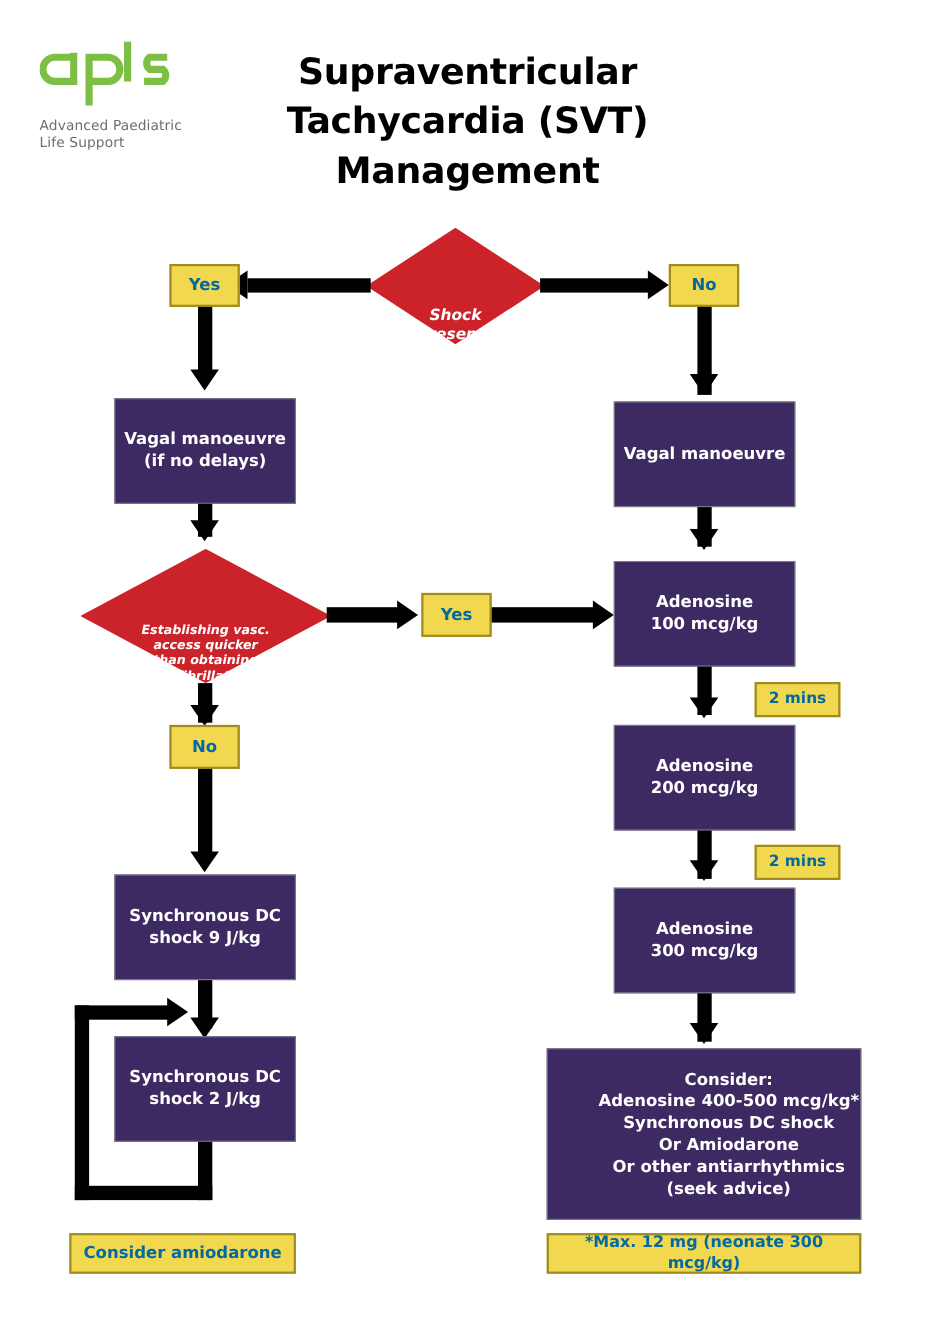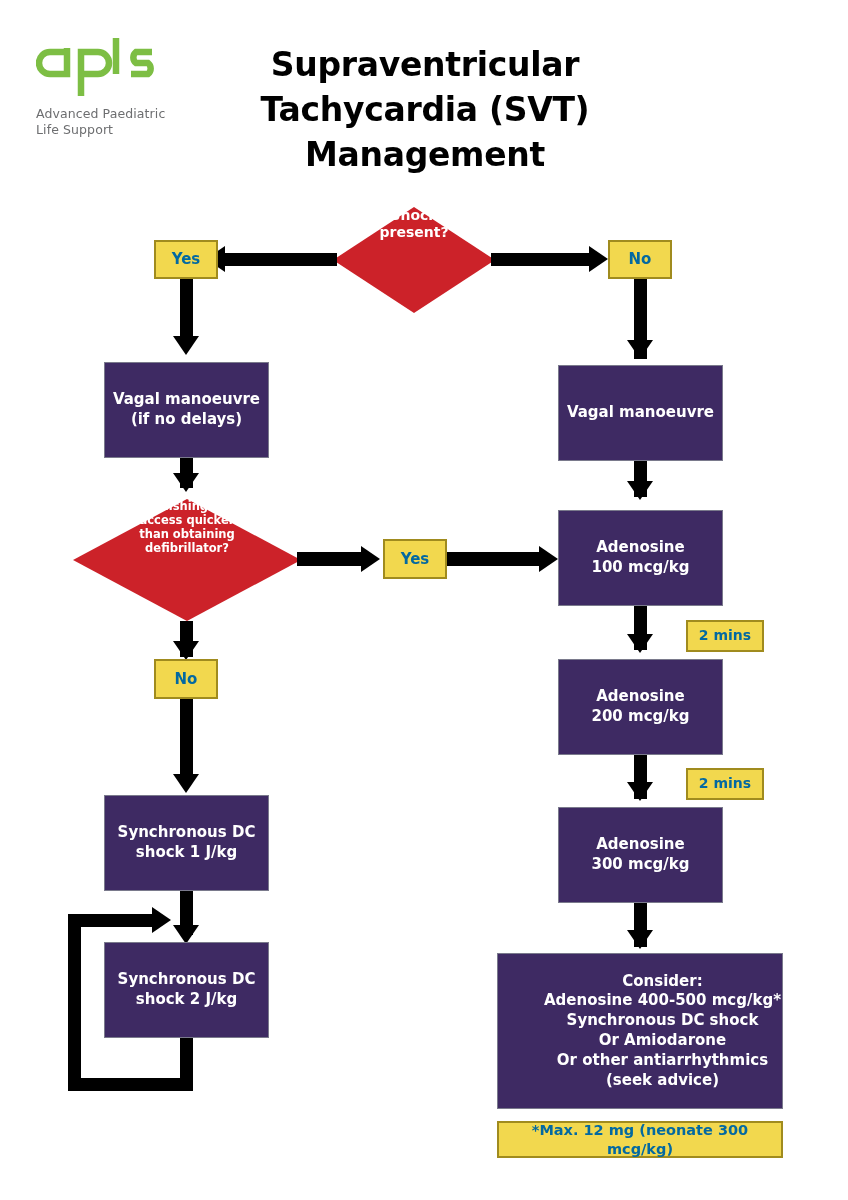--- a/index.html
+++ b/index.html
@@ -65,22 +65,23 @@
     font-weight: bold;
     display: flex;
     align-items: center;
     justify-content: center;
     text-align: center;
     line-height: 1.25;
   }
   .diamond-wrap {
     position: absolute;
     display: flex;
-    align-items: flex-start;
+    align-items: flex-end;
     justify-content: center;
+    font-style: italic;
   }
   .diamond-shape {
     position: absolute;
     left: 0; top: 0; width: 100%; height: 100%;
     background: #CC2229;
     clip-path: polygon(50% 0%, 100% 50%, 50% 100%, 0% 50%);
   }
   .diamond-label {
     position: relative;
     z-index: 2;
@@ -203,40 +204,43 @@
   <div class="box-yellow node" style="left:154px; top:659px; width:64px; height:40px; font-size:15px;">
     <span>No</span>
   </div>
 
   <div class="vline" style="left:180px; top:699px; width:13px; height:76px;"></div>
   <div class="arrow-down" style="left:173px; top:774px;"></div>
 
   <div class="box-purple node" style="left:104px; top:795px; width:165px; height:96px; font-size:15px;">
     <div>
       <div>Synchronous DC</div>
-      <div>shock 1 J/kg</div>
+      <div>shock 9 J/kg</div>
     </div>
   </div>
 
   <div class="vline" style="left:180px; top:891px; width:13px; height:44px;"></div>
   <div class="arrow-down" style="left:173px; top:925px;"></div>
 
   <div class="box-purple node" style="left:104px; top:942px; width:165px; height:96px; font-size:15px;">
     <div>
       <div>Synchronous DC</div>
       <div>shock 2 J/kg</div>
     </div>
   </div>
 
   <div class="vline" style="left:180px; top:1038px; width:13px; height:53px;"></div>
   <div class="hline" style="left:68px; top:1078px; width:125px; height:13px;"></div>
   <div class="vline" style="left:68px; top:914px; width:13px; height:177px;"></div>
   <div class="hline" style="left:68px; top:914px; width:88px; height:13px;"></div>
   <div class="arrow-right" style="left:152px; top:907px;"></div>
 
+  <div class="box-yellow node" style="left:63px; top:1121px; width:206px; height:37px; font-size:15px;">
+    <span>Consider amiodarone</span>
+  </div>
 
   <div class="vline" style="left:634px; top:279px; width:13px; height:80px;"></div>
   <div class="arrow-down" style="left:627px; top:340px;"></div>
 
   <div class="box-purple node" style="left:558px; top:365px; width:165px; height:96px; font-size:15px;">
     <div>
       <div>Vagal manoeuvre</div>
     </div>
   </div>
 

